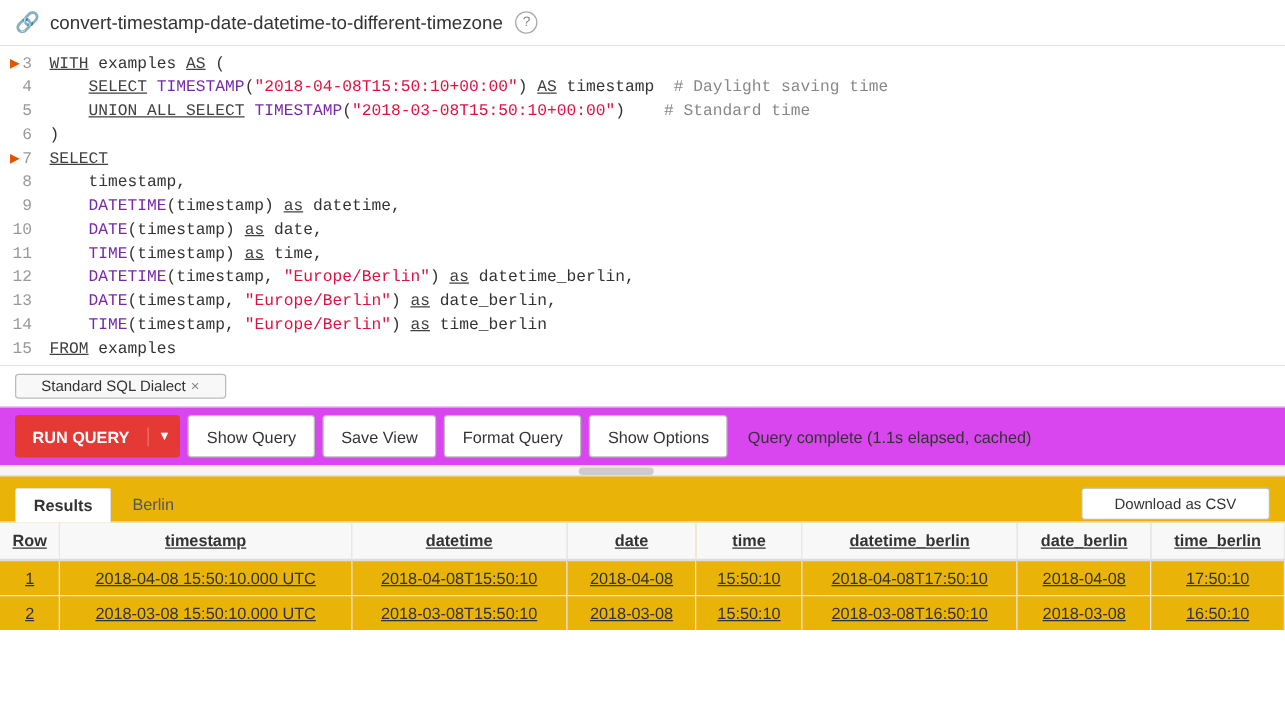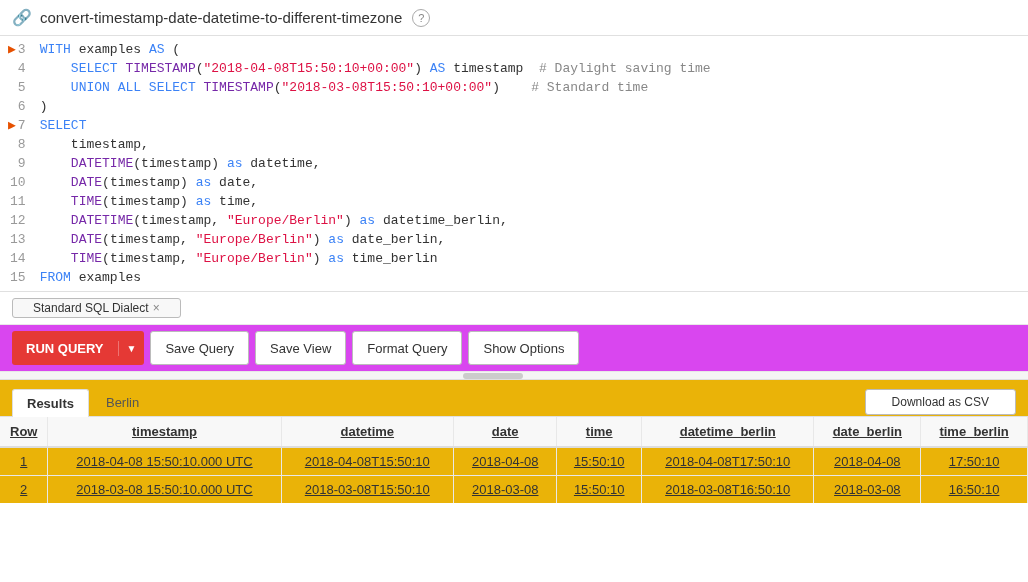--- a/index.html
+++ b/index.html
@@ -27,21 +27,21 @@
     .code-lines { display: flex; }
     .line-numbers {
       background: #fff; color: #999; padding: 4px 6px 4px 8px;
       text-align: right; user-select: none; min-width: 28px;
     }
     .line-numbers div { line-height: 19px; }
     .code-content { padding: 4px 8px; flex: 1; white-space: pre; }
     .code-content div { line-height: 19px; }
 
     
-    .kw { color: #3b82f6; font-weight: normal; } 
+    .kw { color: #404040; font-weight: normal; text-decoration: underline; } 
     .fn { color: #7628a8; } 
     .str { color: #d14; } 
     .cm { color: #888; }
 
     
     .toolbar-dialect {
       display: flex; align-items: center; padding: 6px 12px; gap: 8px; background: #fff;
     }
     .dialect-badge {
       display: inline-flex; align-items: center; gap: 4px;
@@ -136,24 +136,25 @@
     <span>Standard SQL Dialect</span>
     <span class="x">×</span>
   </span>
 </div>
 
 <div class="toolbar-actions">
   <button class="btn-run">
     <span class="btn-run-main">RUN QUERY</span>
     <span class="btn-run-arrow">▼</span>
   </button>
-  <button class="btn-secondary">Save Query</button>
+  <button class="btn-secondary">Show Query</button>
   <button class="btn-secondary">Save View</button>
   <button class="btn-secondary">Format Query</button>
   <button class="btn-secondary">Show Options</button>
+  <span class="status-text">Query complete (1.1s elapsed, cached)</span>
 </div>
 
 <div class="results-container">
   <div class="scroll-bar">
     <div class="scroll-thumb"></div>
   </div>
   <div class="results-tabs">
     <div id="tab-results" class="tab active">Results</div>
     <div id="tab-details" class="tab">Berlin</div>
     <button class="download-btn">Download as CSV</button>

